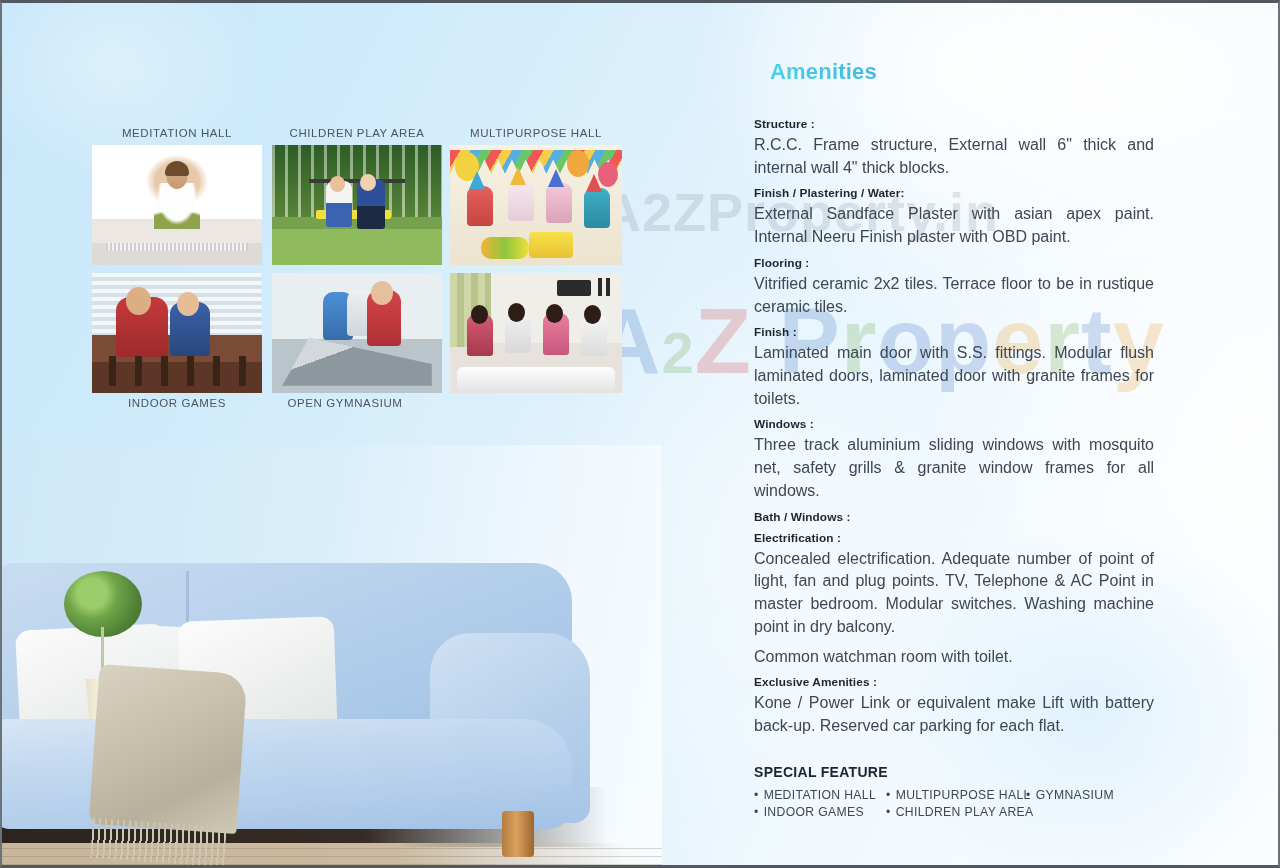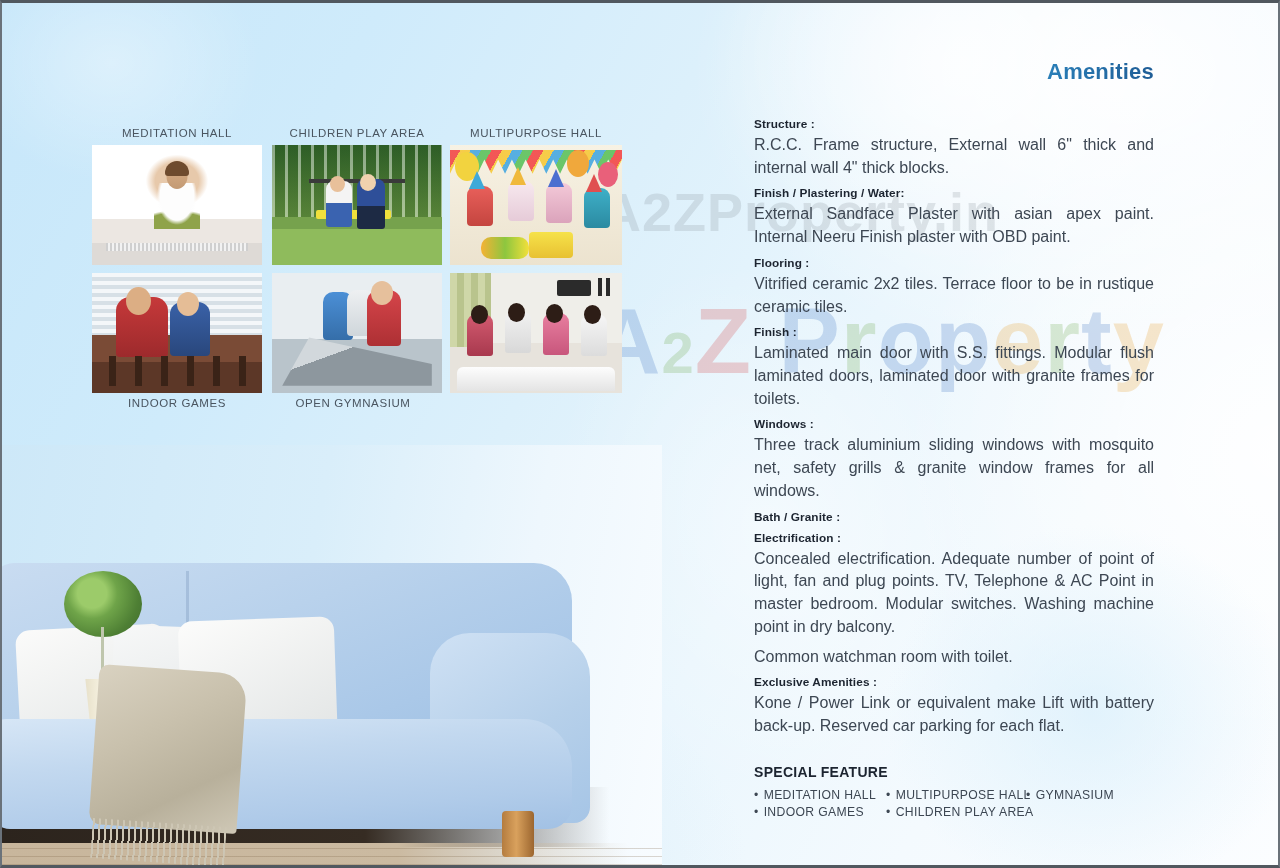--- a/index.html
+++ b/index.html
@@ -178,21 +178,21 @@
       background:linear-gradient(150deg,#d9d2c1 0%,#c9c1ad 38%,#b8b09b 72%,#cfc8b6 100%);
       border-radius:10px 28px 4px 12px;transform:rotate(4deg);}
   .throw:after{content:"";position:absolute;left:4px;right:10px;bottom:-34px;height:40px;
       background:repeating-linear-gradient(90deg,#cdc6b4 0 2px,rgba(0,0,0,0) 2px 6px);}
 
   
   #right-col{position:absolute;left:752px;top:56px;width:400px;}
   #amenities-title{font-size:22px;font-weight:bold;letter-spacing:.2px;
       background:linear-gradient(90deg,#4fd0e8 0%,#3ab4dc 35%,#2a7fb8 72%,#1f5d96 100%);
       -webkit-background-clip:text;background-clip:text;color:transparent;
-      margin:0 0 32px 16px;text-align:right;}
+      margin:0 0 32px 16px;}
   .spec{margin:0 0 7px 0;}
   .spec-label{font-size:11.8px;font-weight:bold;color:#1c2430;margin:0 0 3px 0;letter-spacing:.1px;}
   .spec-text{font-size:16px;line-height:1.42;color:#3d4753;text-align:justify;margin:0;}
   #special-feature{margin-top:26px;}
   #sf-title{font-size:14px;font-weight:bold;letter-spacing:.3px;color:#1c2430;margin:0 0 8px 0;}
   .sf-rows{display:flex;flex-direction:column;gap:3px;}
   .sf-row{display:flex;}
   .sf-item{font-size:12.2px;color:#3d4753;letter-spacing:.35px;white-space:nowrap;}
   .sf-item:before{content:"\2022";margin-right:5px;color:#3d4753;}
   .sf-c1{width:132px;} .sf-c2{width:140px;} .sf-c3{width:120px;}
@@ -259,21 +259,21 @@
     </div>
     <div class="cap" style="left:0;top:252px;width:170px;">INDOOR GAMES</div>
 
     <div class="photo p-gym" style="left:180px;top:128px;width:170px;height:120px;">
       <div class="mill"></div>
         <div class="w2"></div>
         <div class="w3"></div>
         <div class="w1"></div>
         <div class="w1h"></div>
     </div>
-    <div class="cap" style="left:176px;top:252px;width:170px;">OPEN GYMNASIUM</div>
+    <div class="cap" style="left:168px;top:252px;width:170px;">OPEN GYMNASIUM</div>
 
     <div class="photo p-kitty" style="left:358px;top:128px;width:172px;height:120px;">
       <div class="cab"></div>
         <div class="tv"></div>
         <div class="bar"></div>
       <div class="lady l1"></div>
         <div class="lady l2"></div>
         <div class="lady l3"></div>
         <div class="lady l4"></div>
       <div class="hd d1"></div>
@@ -319,21 +319,21 @@
         </div>
         <div class="spec">
           <div class="spec-label">Finish :</div>
           <p class="spec-text">Laminated main door with S.S. fittings. Modular flush laminated doors, laminated door with granite frames for toilets.</p>
         </div>
         <div class="spec">
           <div class="spec-label">Windows :</div>
           <p class="spec-text">Three track aluminium sliding windows with mosquito net, safety grills &amp; granite window frames for all windows.</p>
         </div>
         <div class="spec">
-          <div class="spec-label">Bath / Granite :</div>
+          <div class="spec-label">Bath / Windows :</div>
         </div>
         <div class="spec">
           <div class="spec-label">Electrification :</div>
           <p class="spec-text">Concealed electrification. Adequate number of point of light, fan and plug points. TV, Telephone &amp; AC Point in master bedroom. Modular switches. Washing machine point in dry balcony.</p>
         </div>
         <div class="spec">
           <p class="spec-text">Common watchman room with toilet.</p>
         </div>
         <div class="spec">
           <div class="spec-label">Exclusive Amenities :</div>

